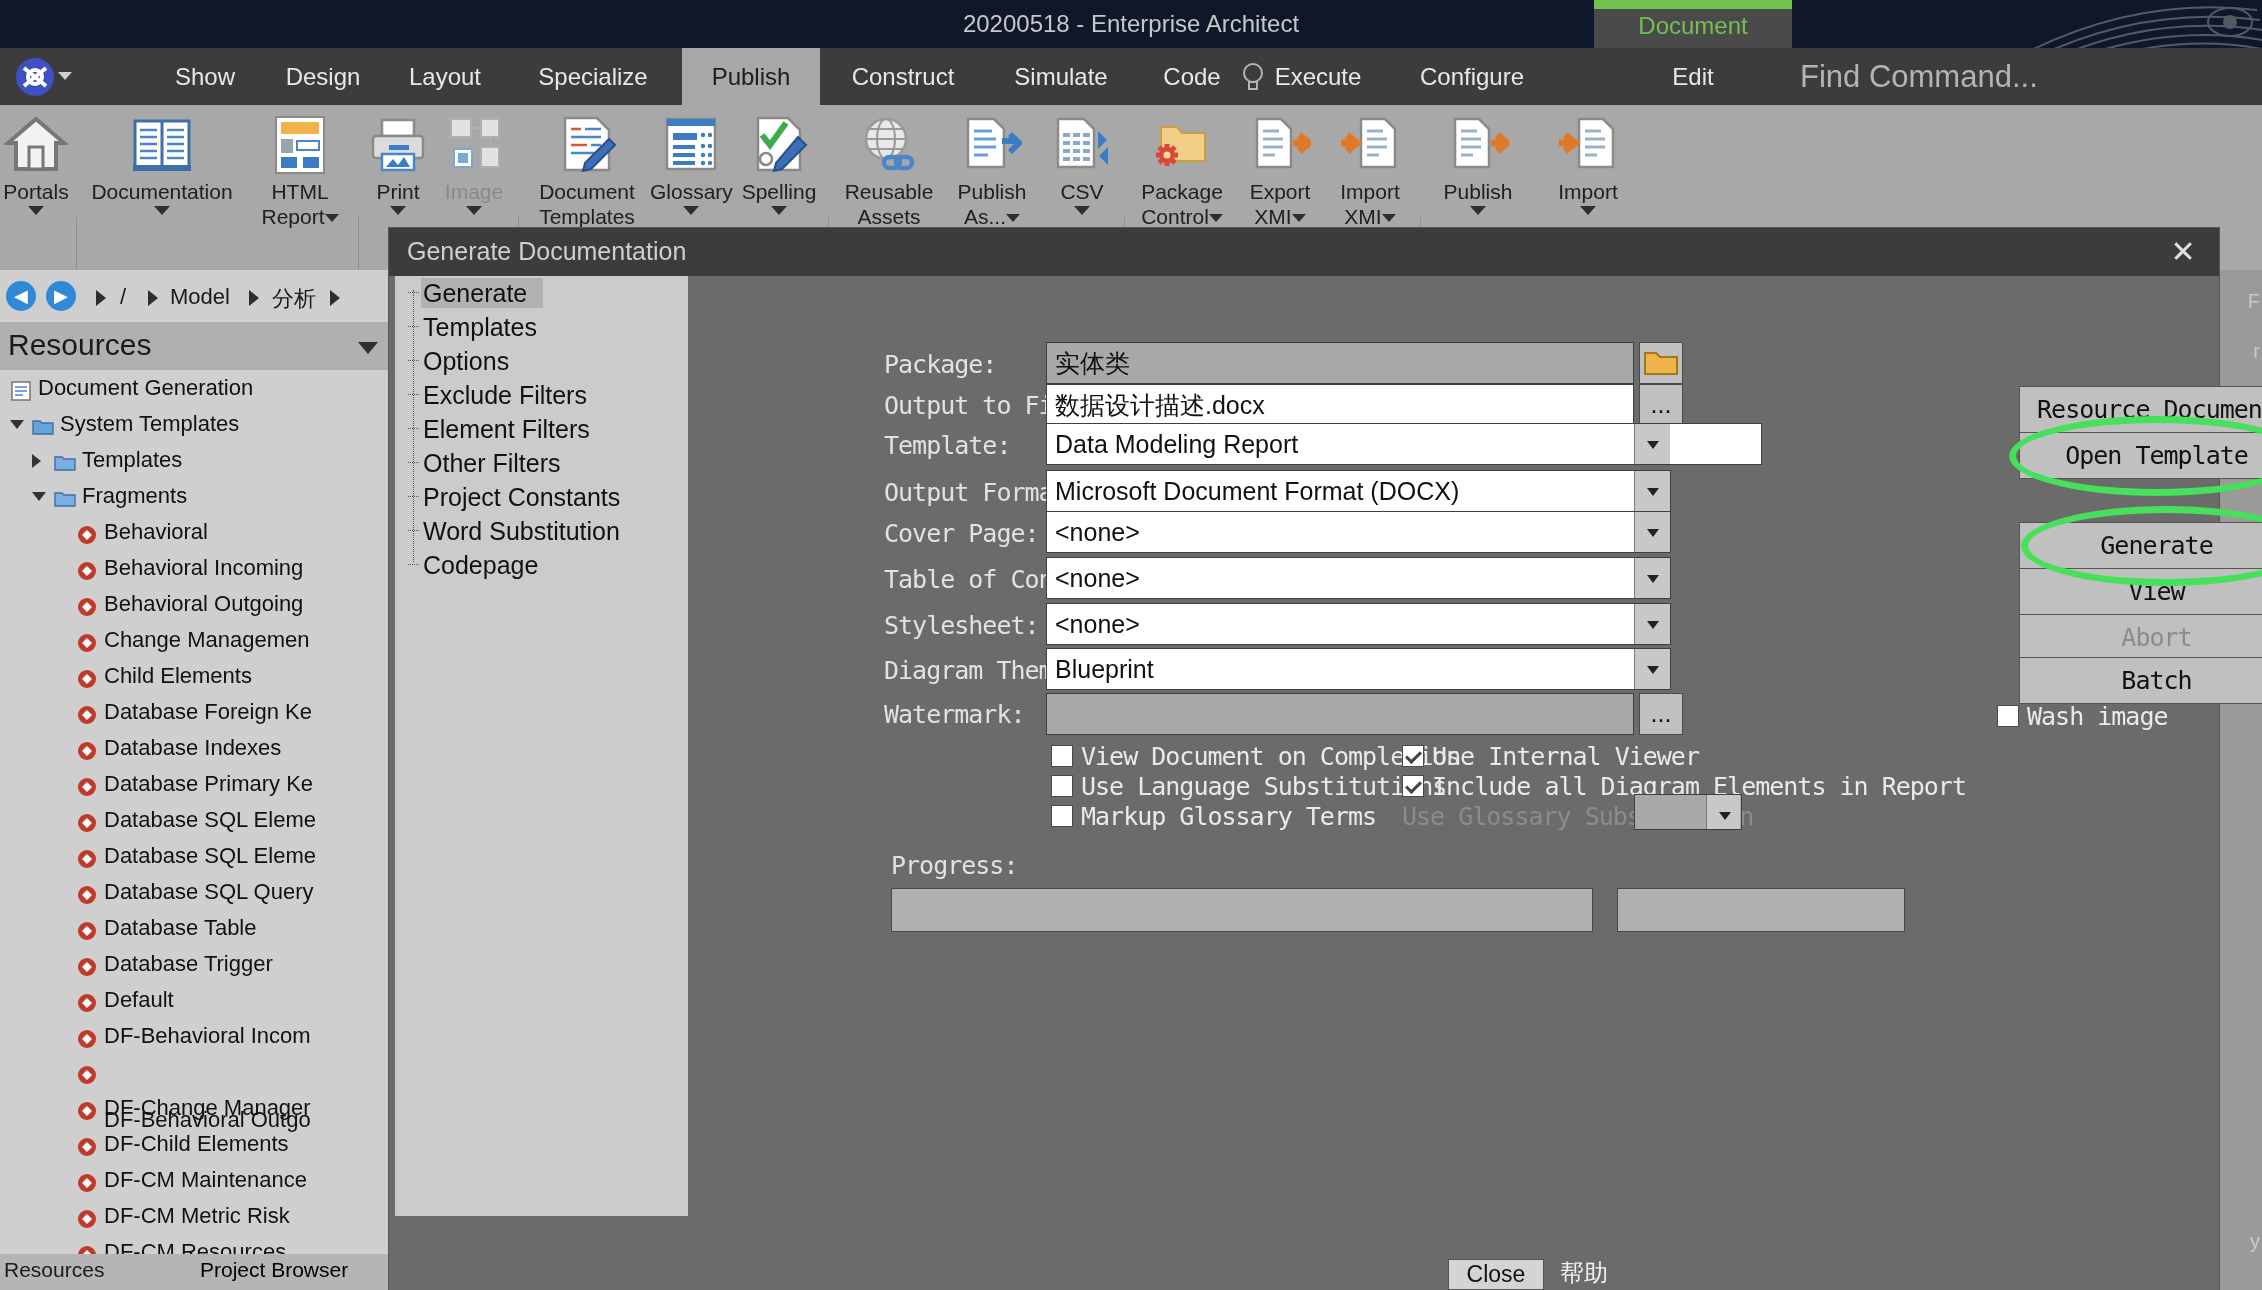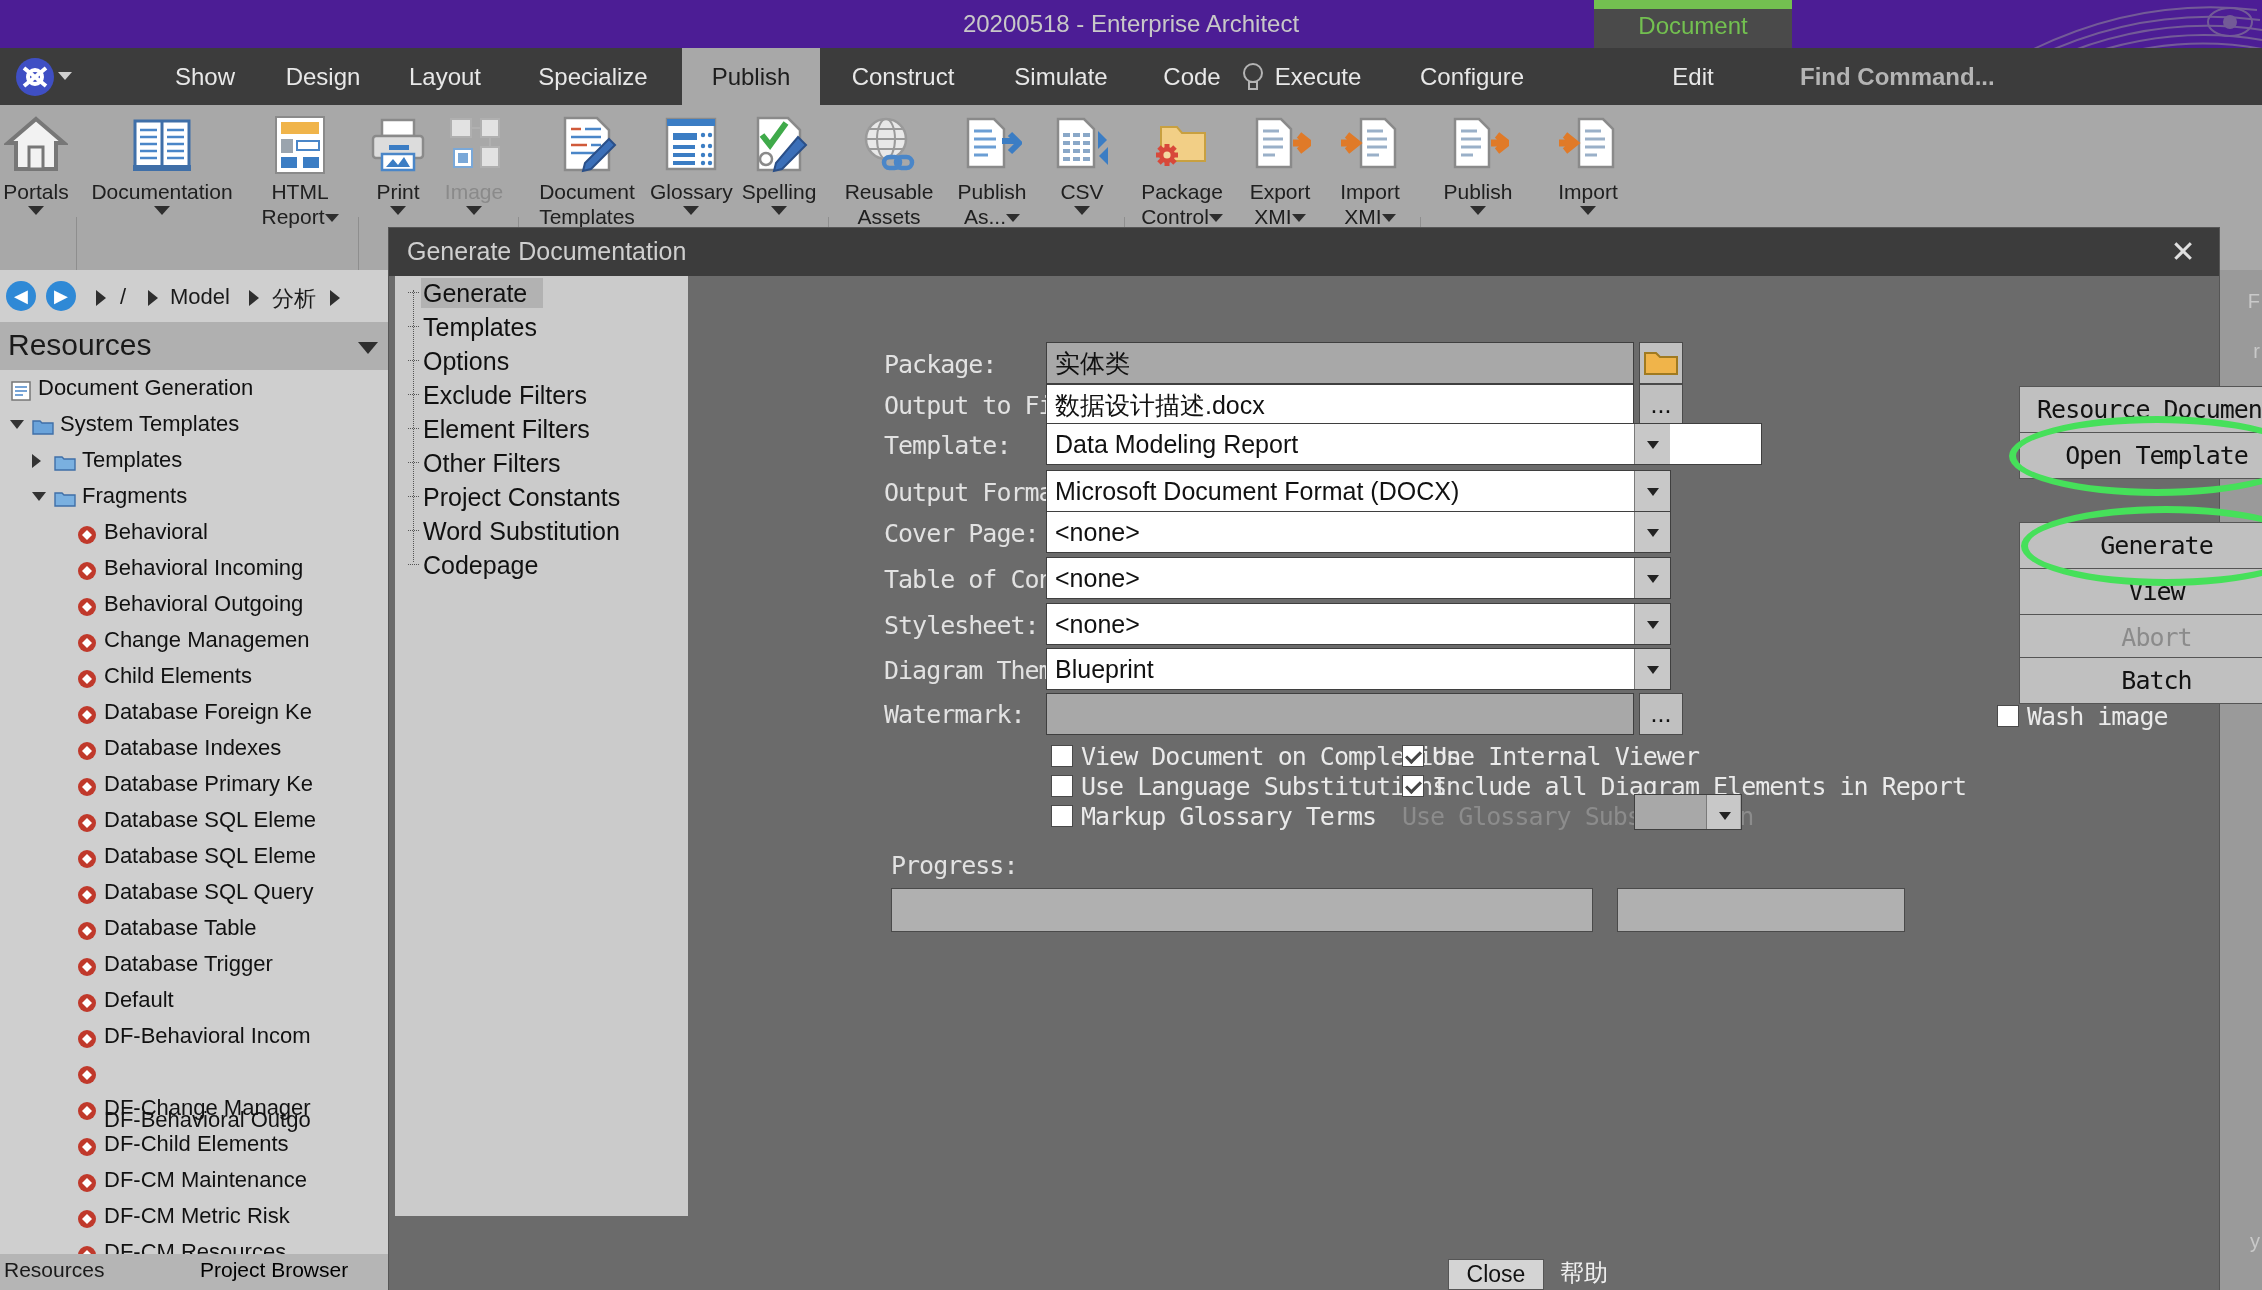--- a/index.html
+++ b/index.html
@@ -6,21 +6,21 @@
   html, body { width: 2262px; height: 1290px; overflow: hidden; }
   body {
     font-family: "Liberation Sans", sans-serif;
     background: #787878;
     position: relative;
   }
 
   
   #titlebar {
     position: absolute; left: 0; top: 0; width: 2262px; height: 48px;
-    background: #4c1d95;
+    background: #0f172a;
   }
   #titlebar .title {
     position: absolute; left: 0; top: 0; width: 2262px; height: 48px;
     line-height: 48px; text-align: center;
     color: #c8c8c8; font-size: 24px;
   }
   #doc-tab {
     position: absolute; left: 1594px; top: 0; width: 198px; height: 110px;
     background: #4a4a4a;
   }
@@ -52,21 +52,21 @@
     position: absolute; left: 14px; top: 8px; width: 42px; height: 42px;
   }
   #applogo-arrow {
     position: absolute; left: 58px; top: 24px;
     width: 0; height: 0;
     border-left: 7px solid transparent; border-right: 7px solid transparent;
     border-top: 8px solid #cfcfcf;
   }
   #findcmd {
     position: absolute; left: 1800px; top: 0; height: 57px; line-height: 57px;
-    color: #b4b4b4; font-size: 24px; white-space: nowrap; font-weight: bold;
+    color: #b4b4b4; font-size: 31px; white-space: nowrap;
   }
   #findcmd-icon {
     position: absolute; left: 1240px; top: 14px; width: 26px; height: 30px;
   }
 
   
   #ribbon {
     position: absolute; left: 0; top: 105px; width: 2262px; height: 165px;
     background: #a8a8a8;
   }

